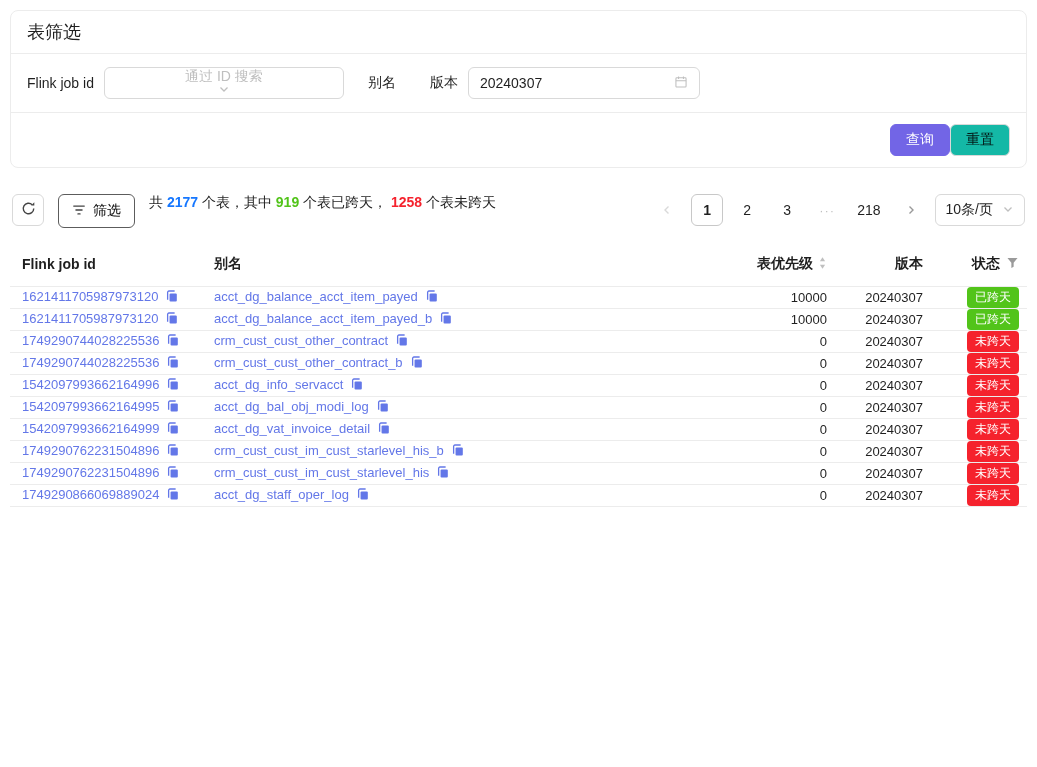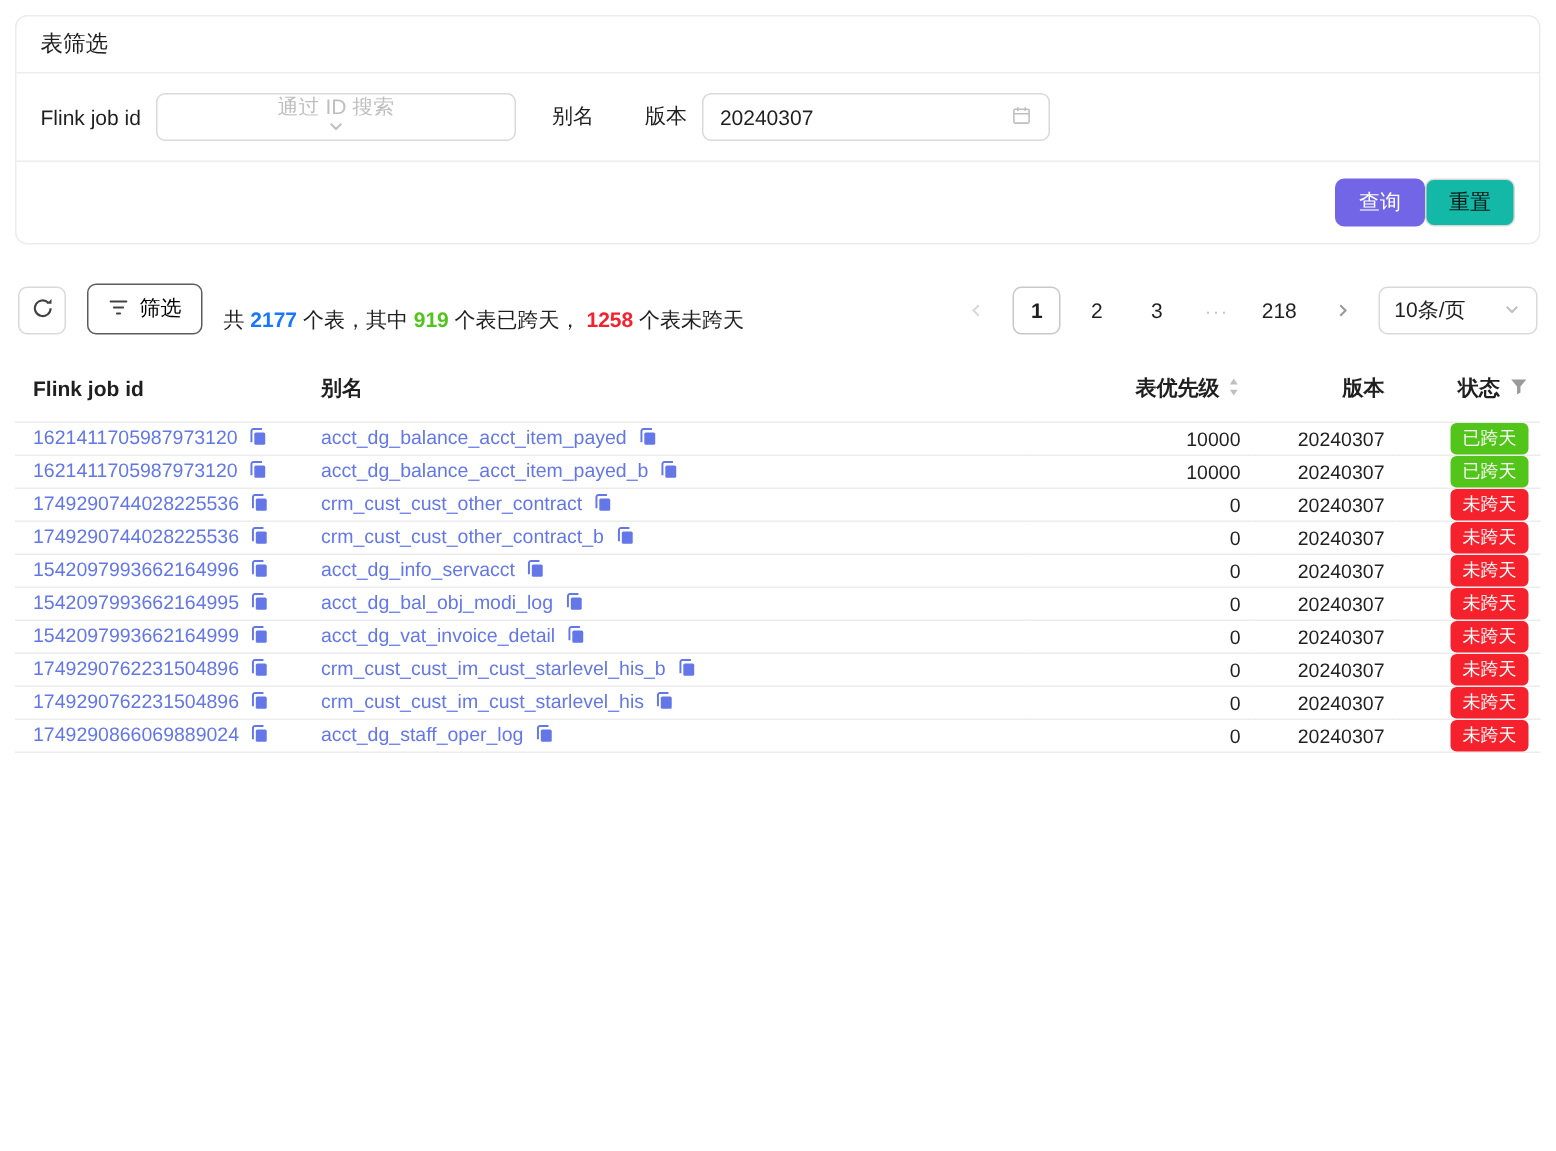--- a/index.html
+++ b/index.html
@@ -6,40 +6,40 @@
   html, body { background: #fff; }
   body {
     width: 1037px; height: 767px; overflow: hidden;
     font-family: "Liberation Sans", sans-serif;
     color: rgba(0,0,0,0.88); font-size: 14px;
   }
   .page { padding: 10px; }
 
   
   .filter-card { border: 1px solid #ececec; border-radius: 8px; background: #fff; }
-  .card-title { padding: 9px 16px; font-size: 15px; border-bottom: 1px solid #ececec; }
+  .card-title { padding: 9px 16px; font-size: 18px; border-bottom: 1px solid #ececec; }
   .filter-row { display: flex; align-items: center; padding: 13px 16px; }
   .field-group { display: flex; align-items: center; margin-right: 24px; }
   .field-label { margin-right: 10px; white-space: nowrap; }
   .select-box, .date-box {
     height: 32px; border: 1px solid #d9d9d9; border-radius: 6px; background: #fff;
     display: flex; align-items: center; justify-content: space-between;
     padding: 0 11px; cursor: pointer;
   }
   .select-box { width: 240px; flex-direction: column; }
   .date-box { width: 232px; }
   .placeholder { color: #bfbfbf; font-size: 14px; overflow: hidden; white-space: nowrap; }
   .date-value { color: rgba(0,0,0,0.88); }
   .button-row { border-top: 1px solid #ececec; display: flex; justify-content: flex-end; padding: 11px 16px; }
   .btn { height: 32px; padding: 0 15px; border-radius: 6px; font-size: 14px; cursor: pointer; font-family: inherit; }
   .btn-primary { background: var(--accent); border: 1px solid var(--accent); color: #fff; }
   .btn-default { background: #14b8a6; border: 1px solid #d9d9d9; color: rgba(0,0,0,0.88); }
 
   
-  .toolbar { display: flex; align-items: flex-end; margin: 26px 2px 14px; }
+  .toolbar { display: flex; align-items: flex-start; margin: 26px 2px 14px; }
   .icon-btn {
     width: 32px; height: 32px; border: 1px solid #d9d9d9; border-radius: 6px;
     background: #fff; display: flex; align-items: center; justify-content: center;
     margin-right: 14px; cursor: pointer;
   }
   .filter-btn {
     height: 34px; border: 1px solid #5c5c5c; border-radius: 6px; background: #fff;
     display: flex; align-items: center; gap: 7px; padding: 0 13px;
     font-size: 14px; margin-right: 14px; cursor: pointer; font-family: inherit;
   }
@@ -54,21 +54,21 @@
   .page-btn {
     min-width: 32px; height: 32px; display: flex; align-items: center; justify-content: center;
     border-radius: 6px; font-size: 14px; cursor: pointer; padding: 0 6px;
   }
   .page-btn.active { border: 1px solid #c8c8c8; font-weight: 600; }
   .page-btn.chevron { color: #999; }
   .page-btn.chevron.disabled { color: #d9d9d9; cursor: default; }
   .page-btn.ellipsis { color: rgba(0,0,0,0.25); font-size: 13px; letter-spacing: 1px; }
   .page-size-select {
     height: 32px; border: 1px solid #d9d9d9; border-radius: 6px; background: #fff;
-    display: flex; align-items: center; gap: 25px; padding: 0 10px; font-size: 14px; cursor: pointer;
+    display: flex; align-items: center; gap: 9px; padding: 0 10px; font-size: 14px; cursor: pointer;
   }
 
   
   table { width: 100%; border-collapse: collapse; }
   th {
     font-size: 14px; font-weight: 700; text-align: left;
     padding: 13px 8px; border-bottom: 1px solid #ececec; white-space: nowrap;
   }
   td { font-size: 13px; padding: 0 8px; border-bottom: 1px solid #ececec; white-space: nowrap; }
   th:first-child, td:first-child { padding-left: 12px; }

